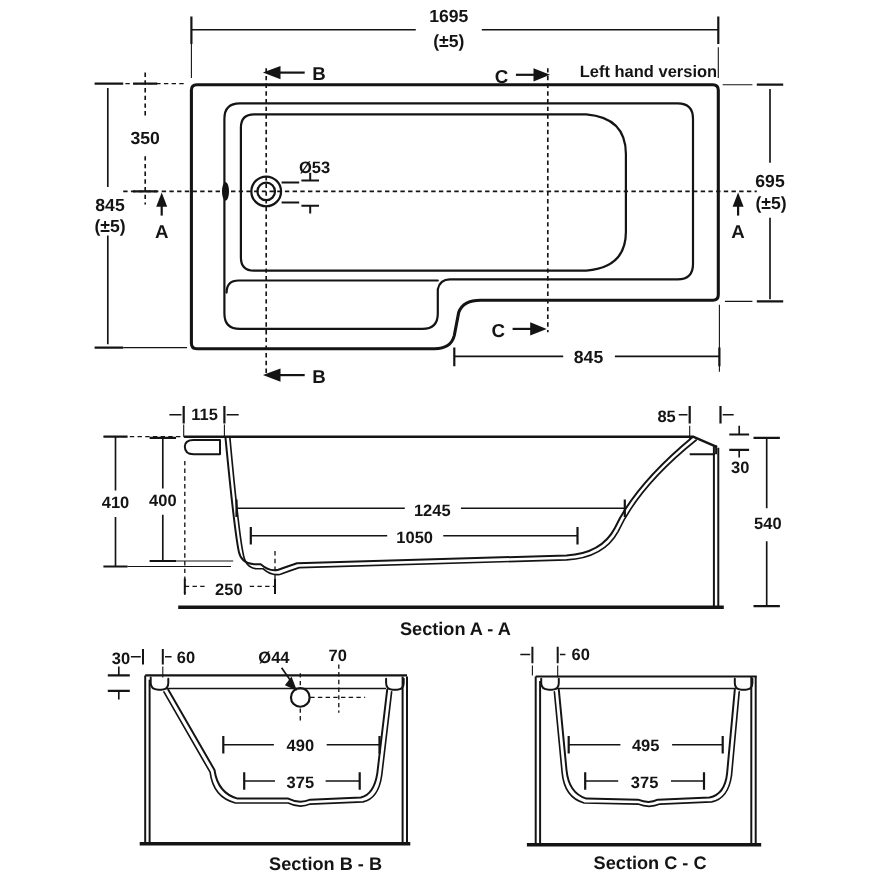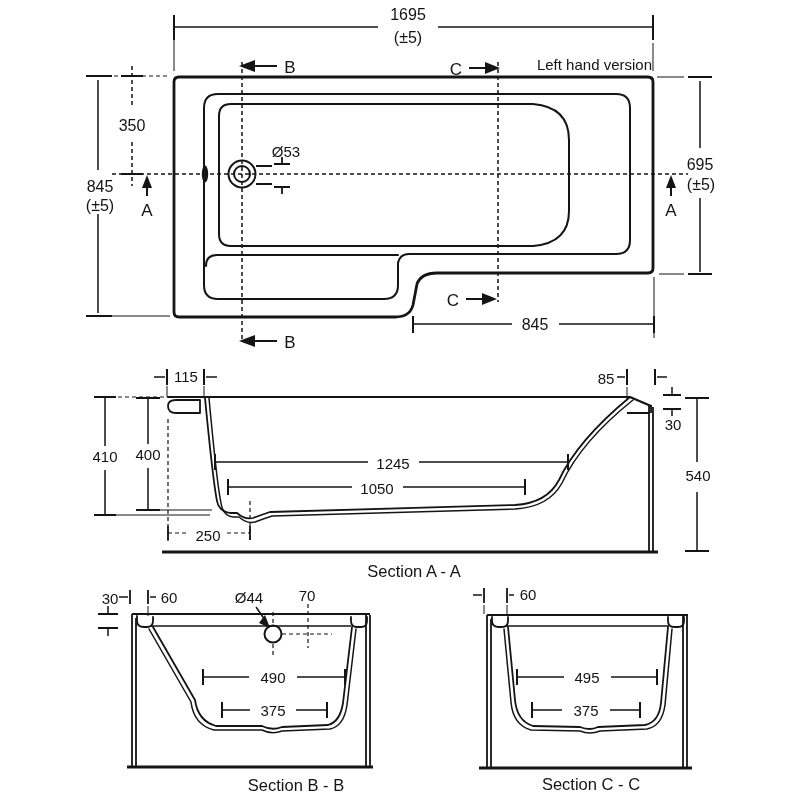--- a/index.html
+++ b/index.html
@@ -1,16 +1,16 @@
 <!DOCTYPE html>
 <html><head>
 <meta charset="utf-8">
 <style>
   html,body{margin:0;padding:0;background:#fff;}
-  .stage{width:656px;height:800px;position:relative;background:#fff;}
+  .stage{width:656px;height:800px;position:relative;background:#fff;font-weight:bold;}
   svg{display:block;}
   svg text{font-family:"Liberation Sans","DejaVu Sans",sans-serif;fill:#141414;}
   .t15{font-size:15px;}
   .t16{font-size:16px;}
   .t165{font-size:16.5px;}
   .t17{font-size:17px;}
   .mid{text-anchor:middle;}
   .end{text-anchor:end;}
   .s1{stroke:#141414;stroke-width:1;fill:none;}
   .s12{stroke:#141414;stroke-width:1.2;fill:none;}

